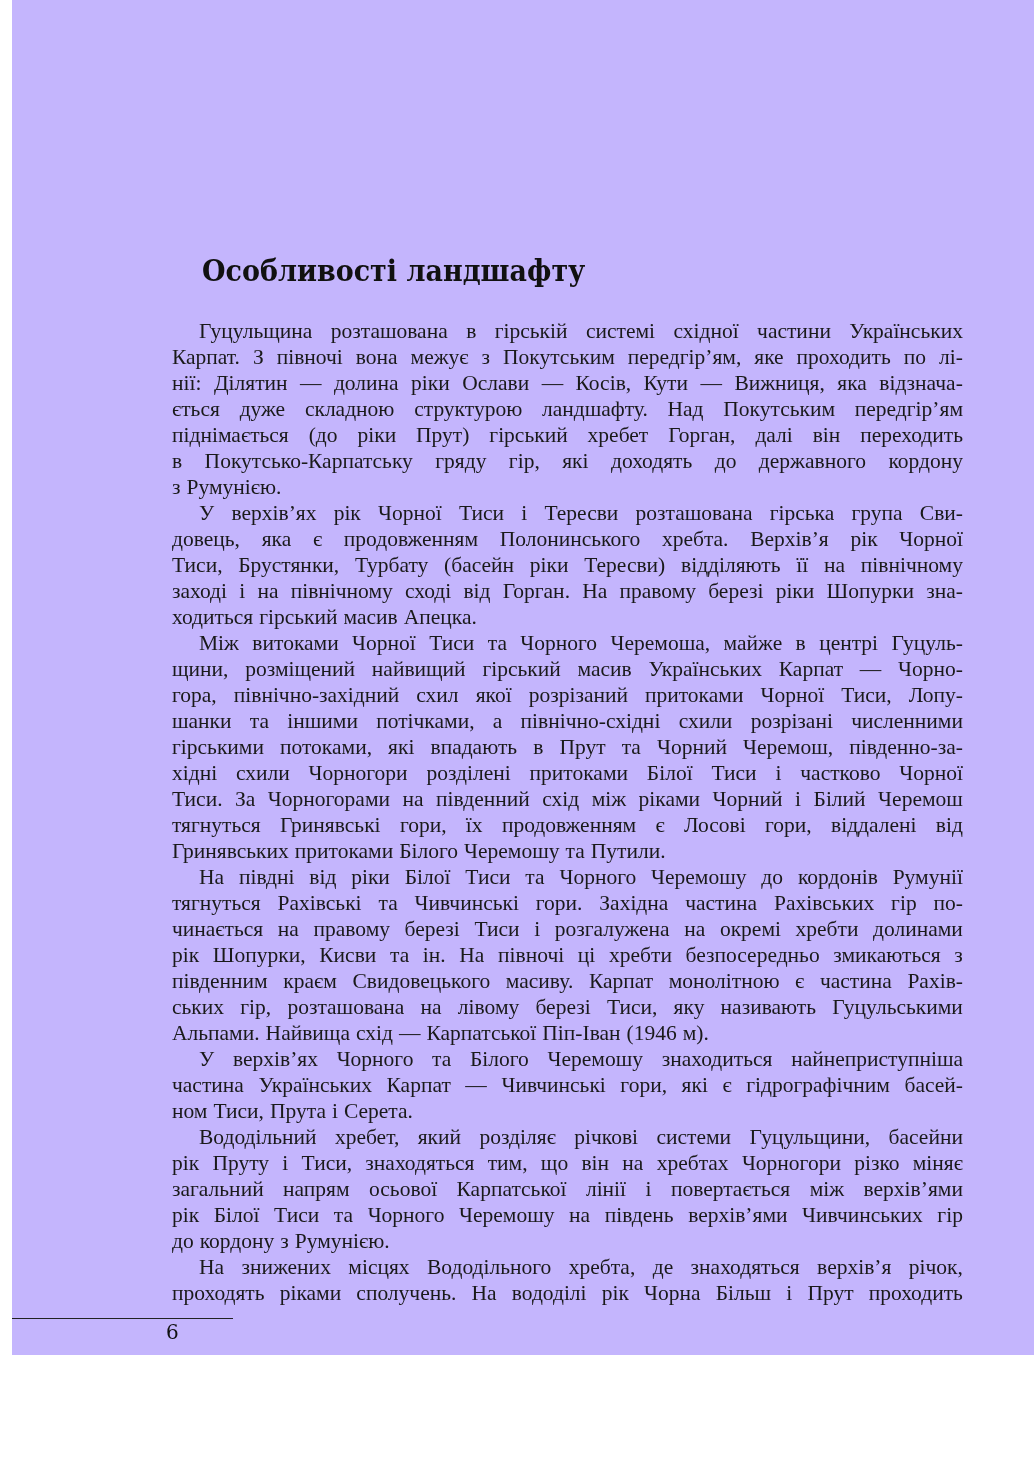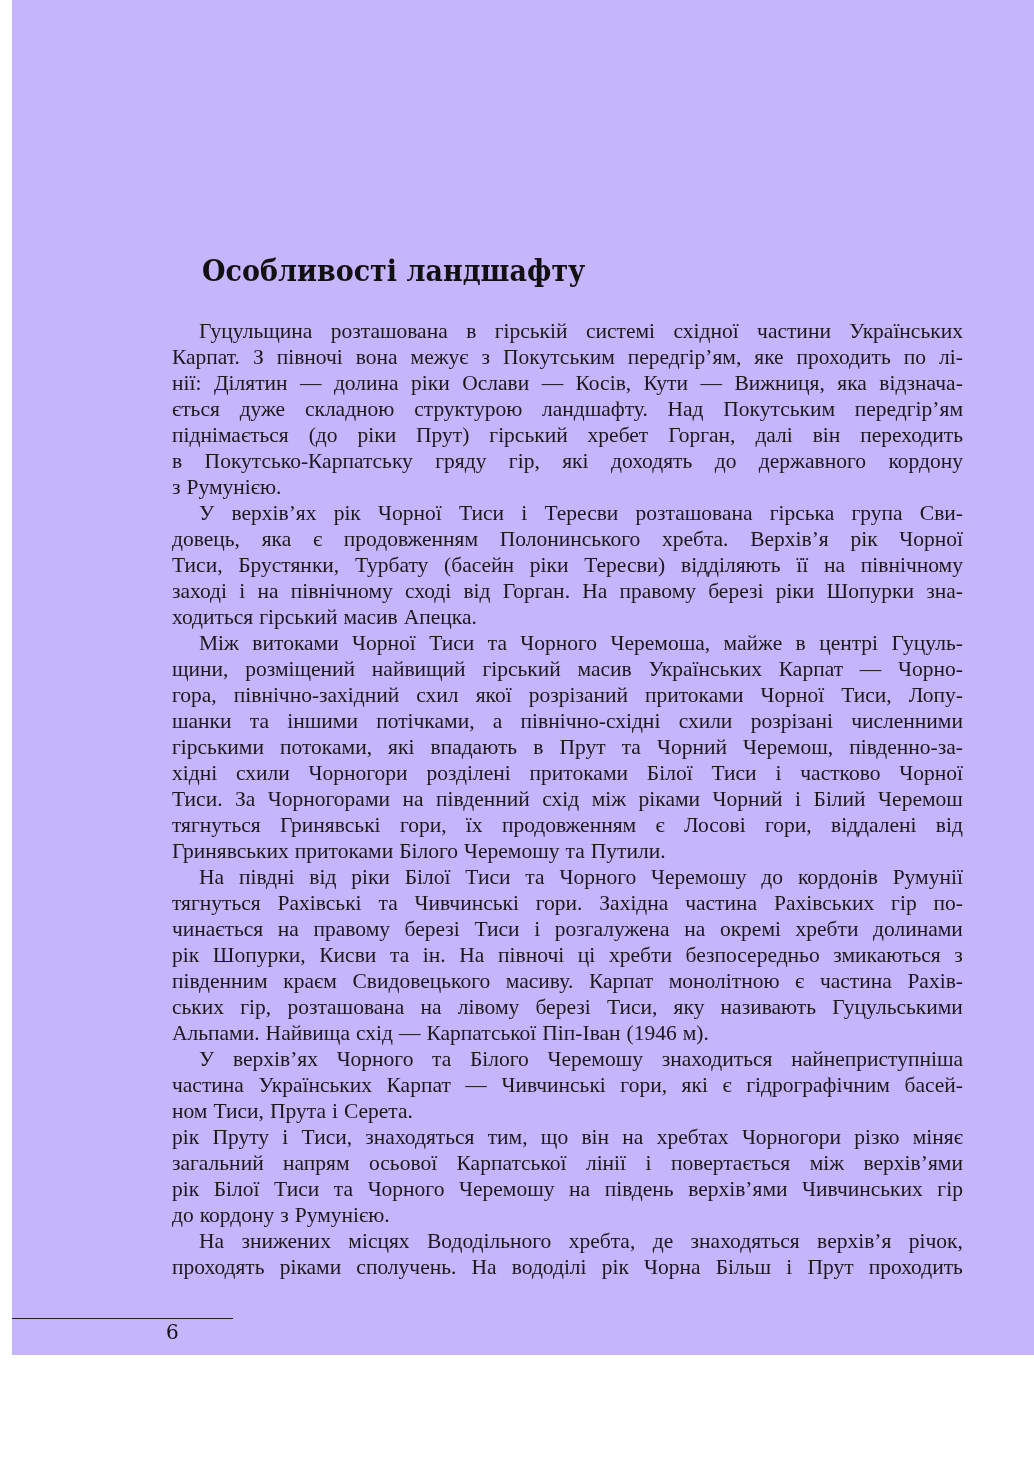--- a/index.html
+++ b/index.html
@@ -397,20 +397,30 @@
         </div>
         <div class="line last">
           <span class="w">ном</span>
           <span class="w">Тиси,</span>
           <span class="w">Прута</span>
           <span class="w">і</span>
           <span class="w">Серета.</span>
         </div>
       </div>
       <div>
+        <div class="line indent">
+          <span class="w">Вододільний</span>
+          <span class="w">хребет,</span>
+          <span class="w">який</span>
+          <span class="w">розділяє</span>
+          <span class="w">річкові</span>
+          <span class="w">системи</span>
+          <span class="w">Гуцульщини,</span>
+          <span class="w">басейни</span>
+        </div>
         <div class="line">
           <span class="w">рік</span>
           <span class="w">Пруту</span>
           <span class="w">і</span>
           <span class="w">Тиси,</span>
           <span class="w">знаходяться</span>
           <span class="w">тим,</span>
           <span class="w">що</span>
           <span class="w">він</span>
           <span class="w">на</span>

